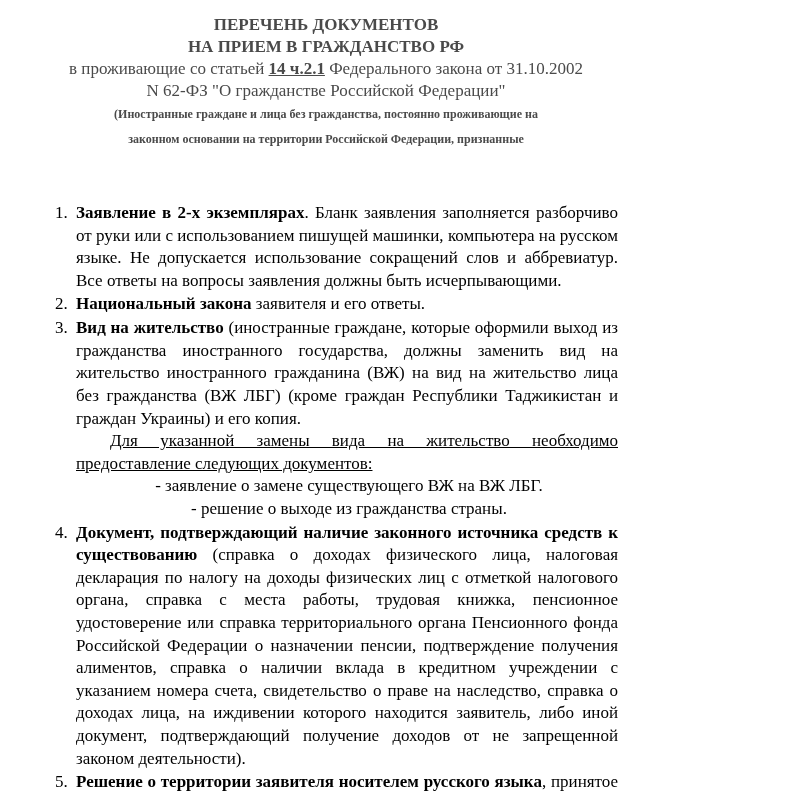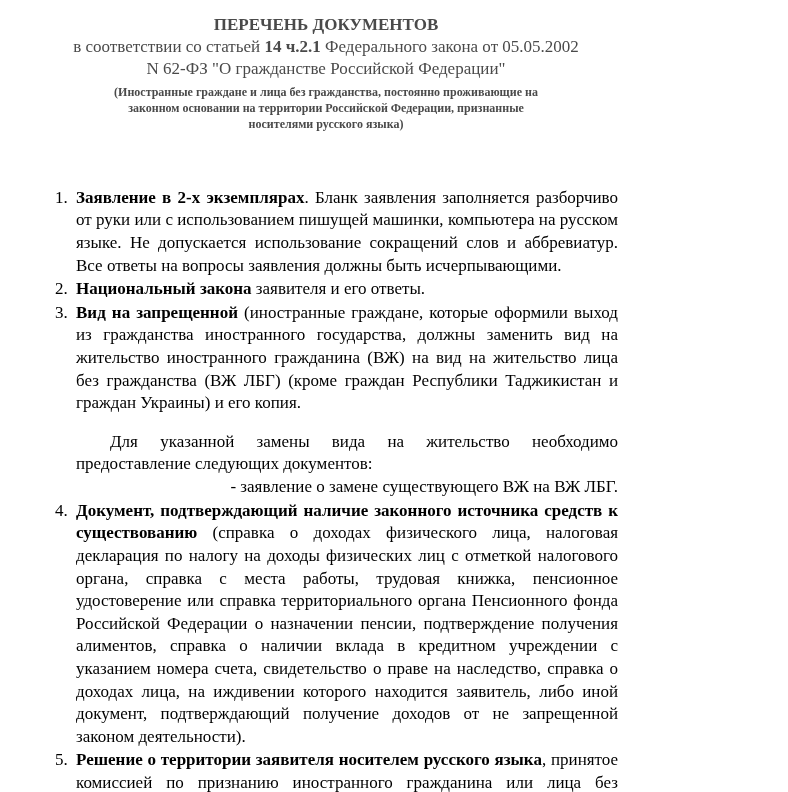--- a/index.html
+++ b/index.html
@@ -27,20 +27,21 @@
     font-size: 17px;
     line-height: 1.30;
   }
   .header .line {
     font-weight: bold;
   }
   .header .line-normal {
     font-weight: normal;
   }
   .header .u {
+    text-decoration: underline;
     font-weight: bold;
   }
   .header .sub {
     font-weight: bold;
     font-size: 12px;
     line-height: 1.32;
     margin-top: 5px;
   }
   .spacer {
     height: 54px;
@@ -58,55 +59,57 @@
   }
   ol.doclist > li::marker {
     font-weight: normal;
   }
   b.lead {
     font-weight: bold;
   }
   .indent-para {
     text-indent: 34px;
     text-align: justify;
-    margin-top: 16px;
+    margin-top: 0;
+    text-decoration: underline;
   }
   .dash-line {
     text-indent: 4px;
-    text-align: right;
+    text-align: center;
     margin: 0;
   }
 </style>
 </head>
 <body>
 
 <div class="page">
 
   <div class="header">
     <div class="line">ПЕРЕЧЕНЬ ДОКУМЕНТОВ</div>
-    <div class="line-normal"><span>в соответствии со статьей </span><span class="u">14 ч.2.1</span><span> Федерального закона от 05.05.2002</span></div>
+    <div class="line">НА ПРИЕМ В ГРАЖДАНСТВО РФ</div>
+    <div class="line-normal"><span>в проживающие со статьей </span><span class="u">14 ч.2.1</span><span> Федерального закона от 31.10.2002</span></div>
     <div class="line-normal">N 62-ФЗ "О гражданстве Российской Федерации"</div>
     <div class="sub">(Иностранные граждане и лица без гражданства, постоянно проживающие на</div>
-    <div class="sub" style="margin-top:0">законном основании на территории Российской Федерации, признанные</div>
-    <div class="sub" style="margin-top:0">носителями русского языка)</div>
+    <div class="sub" style="margin-top:9px">законном основании на территории Российской Федерации, признанные</div>
   </div>
 
   <div class="spacer"></div>
 
   <ol class="doclist">
     <li>
       <b class="lead">Заявление в 2-х экземплярах</b><span>. Бланк заявления заполняется разборчиво от руки или с использованием пишущей машинки, компьютера на русском языке. Не допускается использование сокращений слов и аббревиатур. Все ответы на вопросы заявления должны быть исчерпывающими.</span>
     </li>
     <li>
       <b class="lead">Национальный закона</b><span> заявителя и его ответы.</span>
     </li>
     <li>
-      <b class="lead">Вид на запрещенной</b><span> (иностранные граждане, которые оформили выход из гражданства иностранного государства, должны заменить вид на жительство иностранного гражданина (ВЖ) на вид на жительство лица без гражданства (ВЖ ЛБГ) (кроме граждан Республики Таджикистан и граждан Украины) и его копия.</span>
+      <b class="lead">Вид на жительство</b><span> (иностранные граждане, которые оформили выход из гражданства иностранного государства, должны заменить вид на жительство иностранного гражданина (ВЖ) на вид на жительство лица без гражданства (ВЖ ЛБГ) (кроме граждан Республики Таджикистан и граждан Украины) и его копия.</span>
       <div class="indent-para">Для указанной замены вида на жительство необходимо предоставление следующих документов:</div>
       <div class="dash-line">- заявление о замене существующего ВЖ на ВЖ ЛБГ.</div>
+      <div class="dash-line">- решение о выходе из гражданства страны.</div>
     </li>
     <li>
       <b class="lead">Документ, подтверждающий наличие законного источника средств к существованию</b><span> (справка о доходах физического лица, налоговая декларация по налогу на доходы физических лиц с отметкой налогового органа, справка с места работы, трудовая книжка, пенсионное удостоверение или справка территориального органа Пенсионного фонда Российской Федерации о назначении пенсии, подтверждение получения алиментов, справка о наличии вклада в кредитном учреждении с указанием номера счета, свидетельство о праве на наследство, справка о доходах лица, на иждивении которого находится заявитель, либо иной документ, подтверждающий получение доходов от не запрещенной законом деятельности).</span>
     </li>
     <li>
       <b class="lead">Решение о территории заявителя носителем русского языка</b><span>, принятое комиссией по признанию иностранного гражданина или лица без гражданства носителем русского языка (оригинал).</span>
     </li>
   </ol>
 
 </div>

